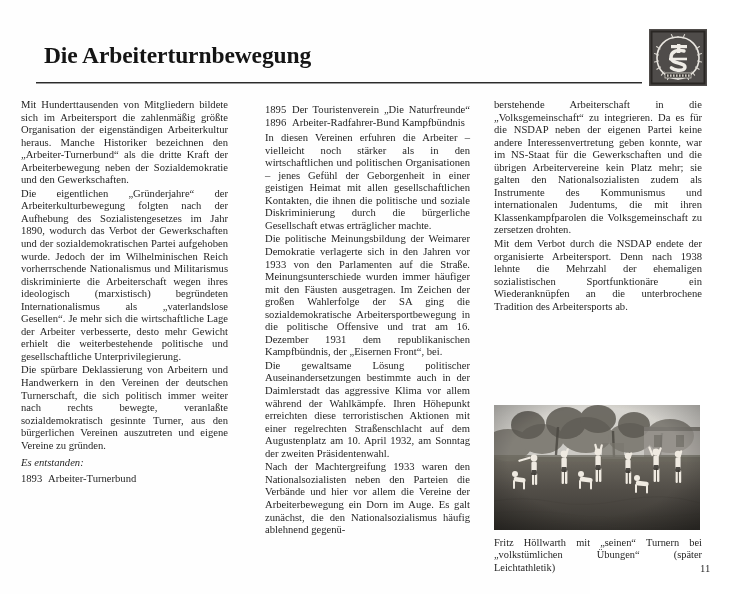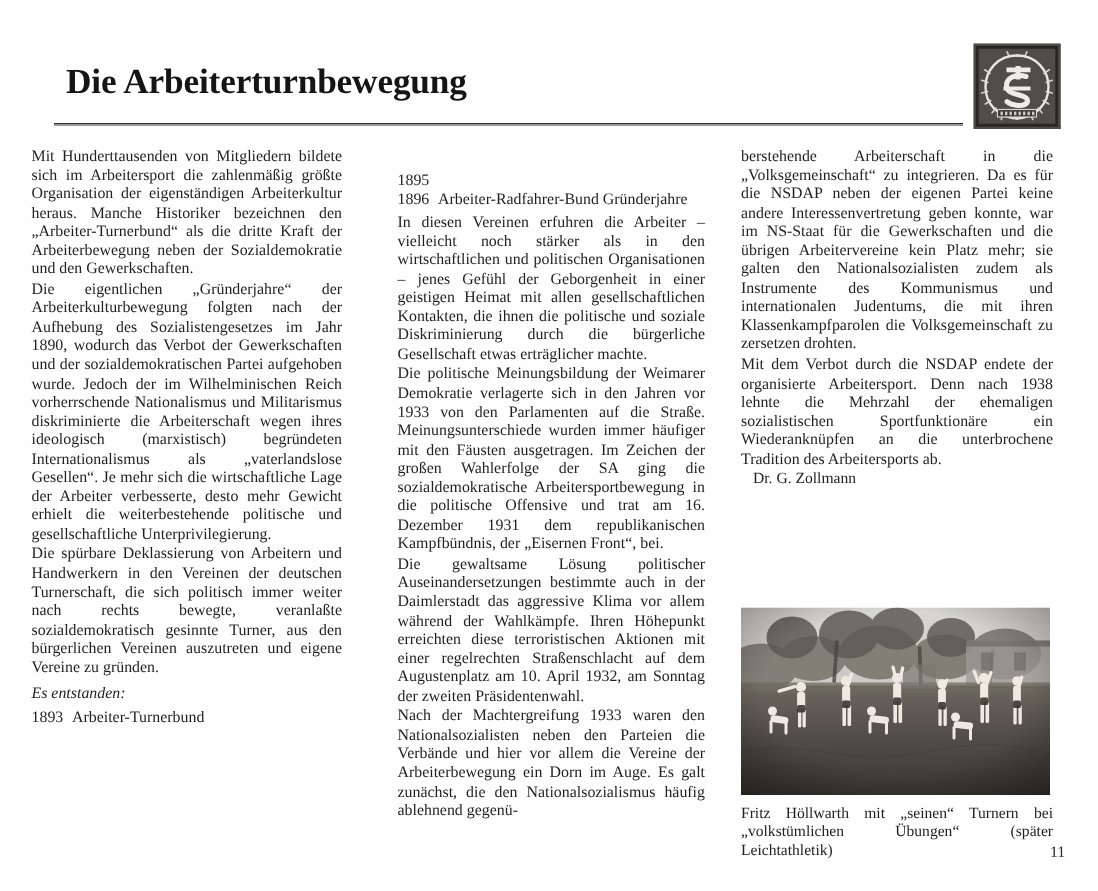--- a/index.html
+++ b/index.html
@@ -212,39 +212,39 @@
     <p class="plain">Es entstanden:</p>
     <div class="years">
       <div class="year-row">
         <span class="year-num">1893</span>
         <span class="year-txt">Arbeiter-Turnerbund</span>
       </div>
     </div>
   </div>
 
   <div class="col col-2">
-    <div class="years" style="margin-top:16px">
+    <div class="years" style="margin-top:5px">
       <div class="year-row">
         <span class="year-num">1895</span>
+        <span class="year-txt spread">Der Touristenverein „Die Naturfreunde“</span>
       </div>
       <div class="year-row">
         <span class="year-num">1896</span>
-        <span class="year-txt">Arbeiter-Radfahrer-Bund Gründerjahre</span>
+        <span class="year-txt">Arbeiter-Radfahrer-Bund Kampfbündnis</span>
       </div>
     </div>
     <p style="margin-top:3px">In diesen Vereinen erfuhren die Arbeiter – vielleicht noch stärker als in den wirtschaftlichen und politischen Organisationen – jenes Gefühl der Geborgenheit in einer geistigen Heimat mit allen gesellschaftlichen Kontakten, die ihnen die politische und soziale Diskriminierung durch die bürgerliche Gesellschaft etwas erträglicher machte.</p>
     <p>Die politische Meinungsbildung der Weimarer Demokratie verlagerte sich in den Jahren vor 1933 von den Parlamenten auf die Straße. Meinungsunterschiede wurden immer häufiger mit den Fäusten ausgetragen. Im Zeichen der großen Wahlerfolge der SA ging die sozialdemokratische Arbeitersportbewegung in die politische Offensive und trat am 16. Dezember 1931 dem republikanischen Kampfbündnis, der „Eisernen Front“, bei.</p>
     <p>Die gewaltsame Lösung politischer Auseinandersetzungen bestimmte auch in der Daimlerstadt das aggressive Klima vor allem während der Wahlkämpfe. Ihren Höhepunkt erreichten diese terroristischen Aktionen mit einer regelrechten Straßenschlacht auf dem Augustenplatz am 10. April 1932, am Sonntag der zweiten Präsidentenwahl.</p>
     <p>Nach der Machtergreifung 1933 waren den Nationalsozialisten neben den Parteien die Verbände und hier vor allem die Vereine der Arbeiterbewegung ein Dorn im Auge. Es galt zunächst, die den Nationalsozialismus häufig ablehnend gegenü-</p>
   </div>
 
   <div class="col col-3">
     <p>berstehende Arbeiterschaft in die „Volksgemeinschaft“ zu integrieren. Da es für die NSDAP neben der eigenen Partei keine andere Interessenvertretung geben konnte, war im NS-Staat für die Gewerkschaften und die übrigen Arbeitervereine kein Platz mehr; sie galten den Nationalsozialisten zudem als Instrumente des Kommunismus und internationalen Judentums, die mit ihren Klassenkampfparolen die Volksgemeinschaft zu zersetzen drohten.</p>
     <p>Mit dem Verbot durch die NSDAP endete der organisierte Arbeitersport. Denn nach 1938 lehnte die Mehrzahl der ehemaligen sozialistischen Sportfunktionäre ein Wiederanknüpfen an die unterbrochene Tradition des Arbeitersports ab.</p>
-    <p class="byline">Dr. G. Zollmann</p>
   </div>
 
   <div class="photo-wrap">
     <svg class="photo" viewBox="0 0 206 125" preserveAspectRatio="none" xmlns="http://www.w3.org/2000/svg">
       <defs>
         <linearGradient id="sky" x1="0" y1="0" x2="0" y2="1">
           <stop offset="0%" stop-color="#d8d6d1"></stop>
           <stop offset="100%" stop-color="#b9b7b2"></stop>
         </linearGradient>
         <linearGradient id="ground" x1="0" y1="0" x2="0" y2="1">

